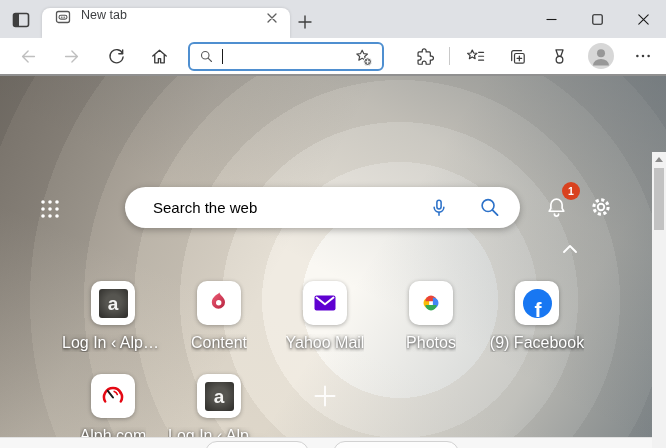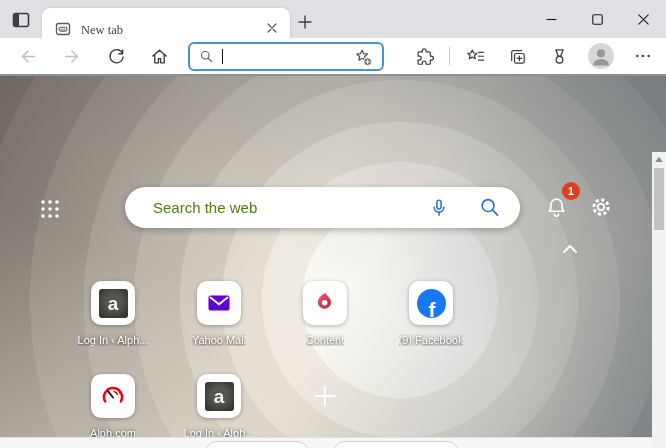--- a/index.html
+++ b/index.html
@@ -4,21 +4,21 @@
 <style>
   * { margin:0; padding:0; box-sizing:border-box; }
   html,body { width:666px; height:448px; }
   body { font-family:"Liberation Sans", sans-serif; }
   .stage { position:relative; width:666px; height:448px; overflow:hidden; background:#e1e3e6; }
 
   
   .titlebar { position:absolute; left:0; top:0; width:666px; height:38px; background:#dfe1e5; }
   .tab-actions-btn { position:absolute; left:10px; top:9px; width:22px; height:22px; border:none; background:transparent; cursor:pointer; }
   .tab { position:absolute; left:42px; top:8px; width:248px; height:30px; background:#ffffff;
-         border-radius:8px 8px 0 0; box-shadow:0 0 3px rgba(0,0,0,.15); display:flex; align-items:flex-end; padding:16px 8px 0 12px;font-family:Liberation Serif, serif; }
+         border-radius:8px 8px 0 0; box-shadow:0 0 3px rgba(0,0,0,.15); display:flex; align-items:flex-start; padding:0 8px 0 12px; }
   .tab-title { flex:1; font-size:12.5px; color:#3d3f42; margin-left:9px; white-space:nowrap; overflow:hidden; }
   .tab-close { width:20px; height:20px; border:none; background:transparent; display:flex; align-items:center; justify-content:center; border-radius:4px; cursor:pointer; }
   .newtab-btn { position:absolute; left:298px; top:11px; width:26px; height:22px; border:none; background:transparent; cursor:pointer; }
   .win-controls { position:absolute; right:0; top:0; height:38px; display:flex; }
   .win-btn { width:46px; height:38px; border:none; background:transparent; display:flex; align-items:center; justify-content:center; cursor:pointer; }
 
   
   .toolbar { position:absolute; left:0; top:38px; width:666px; height:38px; background:#ffffff;
              border-bottom:2px solid #909090; display:flex; align-items:center; }
   .nav-btn { width:30px; height:30px; border:none; background:transparent; display:flex; align-items:center; justify-content:center; border-radius:5px; cursor:pointer; }
@@ -44,37 +44,37 @@
       radial-gradient(circle at 400px 224px,
         #faf8f3 0 98px, #f0ebe2 98px 138px, #e5dfd4 138px 178px,
         #d8d1c5 178px 220px, #cac3b7 220px 266px, #bcb5aa 266px 316px,
         #ada79d 316px 370px, #9e988f 370px 428px, #908b83 428px 100%);
     background-color:#908b83; }
 
   .waffle-btn { position:absolute; left:38px; top:120px; width:26px; height:26px; border:none; background:transparent; cursor:pointer; }
 
   .search-pill { position:absolute; left:125px; top:111px; width:395px; height:41px; border-radius:21px;
                  background:#ffffff; box-shadow:0 2px 7px rgba(0,0,0,.28); display:flex; align-items:center; cursor:text; }
-  .search-ph { flex:1; margin-left:28px; font-size:15px; color:#4d7c0f; }
+  .search-ph { flex:1; margin-left:28px; font-size:15px; color:#000000; }
   .pill-icon-btn { width:34px; height:34px; border:none; background:transparent; display:flex; align-items:center; justify-content:center; cursor:pointer; }
   .pill-icon-btn.mic { margin-right:16px; } .pill-icon-btn.mag { margin-right:14px; }
 
   .bell-btn { position:absolute; left:544px; top:114px; width:36px; height:34px; border:none; background:transparent; cursor:pointer; }
   .badge { position:absolute; left:18px; top:-8px; min-width:18px; height:18px; border-radius:9px; background:#d9421f;
            color:#fff; font-size:10.5px; font-weight:700; display:flex; align-items:center; justify-content:center; }
   .gear-btn { position:absolute; left:588px; top:116px; width:30px; height:30px; border:none; background:transparent; cursor:pointer; }
   .collapse-btn { position:absolute; left:562px; top:165px; width:22px; height:16px; border:none; background:transparent; cursor:pointer; }
 
   
   .tiles-row { position:absolute; left:60px; display:flex; }
   .tiles-row.r1 { top:205px; } .tiles-row.r2 { top:298px; }
   .tile { width:106px; display:flex; flex-direction:column; align-items:center; cursor:pointer; }
   .tile-box { width:44px; height:44px; border-radius:10px; background:#ffffff; box-shadow:0 1px 4px rgba(0,0,0,.3);
               display:flex; align-items:center; justify-content:center; }
-  .tile-label { margin-top:9px; max-width:102px; font-size:11px; color:#ffffff; white-space:nowrap; overflow:hidden;
+  .tile-label { margin-top:9px; max-width:102px; font-size:16px; color:#ffffff; white-space:nowrap; overflow:hidden;
                 text-overflow:ellipsis; text-shadow:0 1px 3px rgba(0,0,0,.75), 0 0 6px rgba(0,0,0,.35); }
   .alpha-sq { width:29px; height:29px; border-radius:3px; background:radial-gradient(circle at 50% 45%, #565550 0 35%, #2c2b28 100%);
               display:flex; align-items:center; justify-content:center; }
   .alpha-a { color:#f4f4f2; font-size:19px; font-weight:700; line-height:1; }
   .fb-circle { width:29px; height:29px; border-radius:50%; background:#1877f2; display:flex; align-items:flex-end; justify-content:center; overflow:hidden; }
   .fb-f { color:#ffffff; font-size:21px; font-weight:700; line-height:1; transform:translate(1px,2px); }
   .add-tile-box { width:44px; height:44px; display:flex; align-items:center; justify-content:center; }
 
   
   .feed-strip { position:absolute; left:0; top:361px; width:666px; height:11px; background:#f7f7f7;
@@ -339,46 +339,59 @@
           <span class="alpha-sq">
               <span class="alpha-a">a</span>
             </span>
         </div>
         <span class="tile-label">Log In ‹ Alph...</span>
       </div>
       <div class="tile">
         <div class="tile-box">
           <span>
             <svg width="28" height="28" viewBox="0 0 28 28">
-              <rect x="3.5" y="6.5" width="21" height="15" rx="2" fill="#5f01d1"></rect>
-              <path d="M5.5 8.5 L14 15.3 L22.5 8.5" fill="none" stroke="#ffffff" stroke-width="2" stroke-linecap="round" stroke-linejoin="round"></path>
-            </svg>
-          </span>
-        </div>
-        <span class="tile-label">Yahoo Mail</span>
-      </div>
-      <div class="tile">
-        <div class="tile-box">
-          <span>
-            <svg width="28" height="28" viewBox="0 0 28 28">
               <defs>
                   <linearGradient id="fl" x1="0" y1="0" x2="1" y2="1">
                 <stop offset="0" stop-color="#ef5e77"></stop>
                     <stop offset="1" stop-color="#b5233e"></stop>
               </linearGradient>
                 </defs>
               <path d="M14.4 3.6 c.8 3.4 5.6 5 5.6 9.6 a6.6 6.6 0 1 1 -13.2 0 c0 -2.9 1.7 -4.7 3.1 -6.2 1.3 -1.4 3.6 -2 4.5 -3.4 z" fill="url(#fl)"></path>
               <circle cx="13.7" cy="13.8" r="2.7" fill="#ffffff"></circle>
             </svg>
           </span>
         </div>
         <span class="tile-label">Content</span>
       </div>
       <div class="tile">
         <div class="tile-box">
+          <span>
+            <svg width="28" height="28" viewBox="0 0 28 28">
+              <rect x="3.5" y="6.5" width="21" height="15" rx="2" fill="#5f01d1"></rect>
+              <path d="M5.5 8.5 L14 15.3 L22.5 8.5" fill="none" stroke="#ffffff" stroke-width="2" stroke-linecap="round" stroke-linejoin="round"></path>
+            </svg>
+          </span>
+        </div>
+        <span class="tile-label">Yahoo Mail</span>
+      </div>
+      <div class="tile">
+        <div class="tile-box">
+          <span>
+            <svg width="30" height="30" viewBox="0 0 48 48">
+              <path d="M21 33 A9 9 0 0 1 21 15 L21 33 Z" fill="#FBBC04"></path>
+              <path d="M15 21 A9 9 0 0 1 33 21 L15 21 Z" fill="#EA4335"></path>
+              <path d="M27 15 A9 9 0 0 1 27 33 L27 15 Z" fill="#4285F4"></path>
+              <path d="M33 27 A9 9 0 0 1 15 27 L33 27 Z" fill="#34A853"></path>
+            </svg>
+          </span>
+        </div>
+        <span class="tile-label">Photos</span>
+      </div>
+      <div class="tile">
+        <div class="tile-box">
           <span class="fb-circle">
               <span class="fb-f">f</span>
             </span>
         </div>
         <span class="tile-label">(9) Facebook</span>
       </div>
     </div>
 
     <div class="tiles-row r2">
       <div class="tile">

